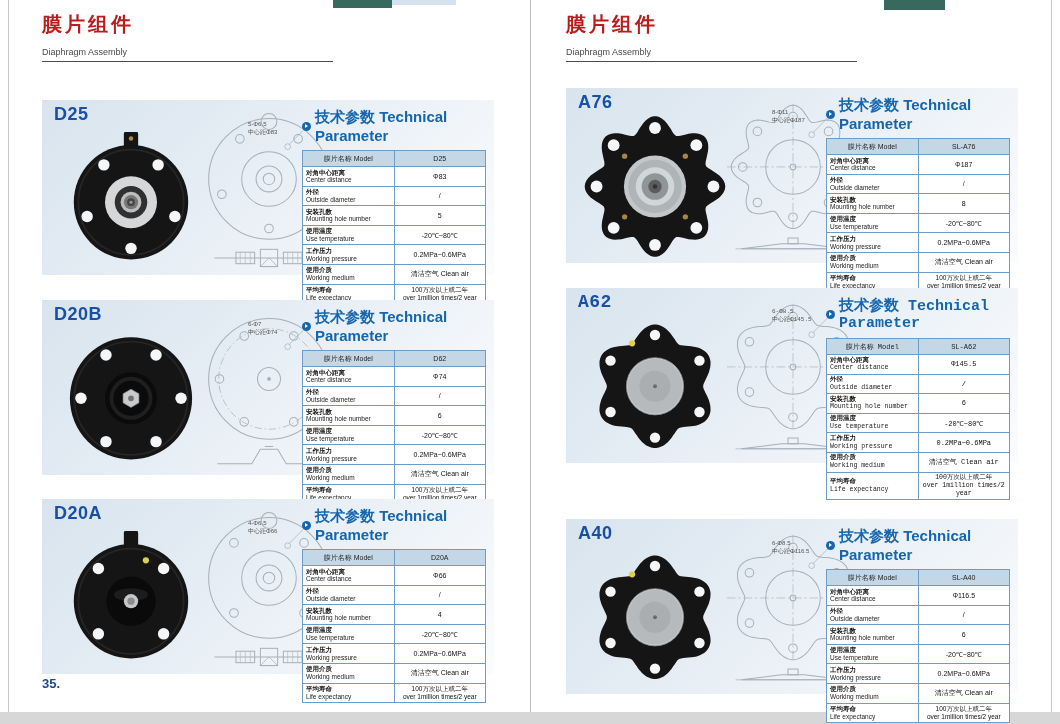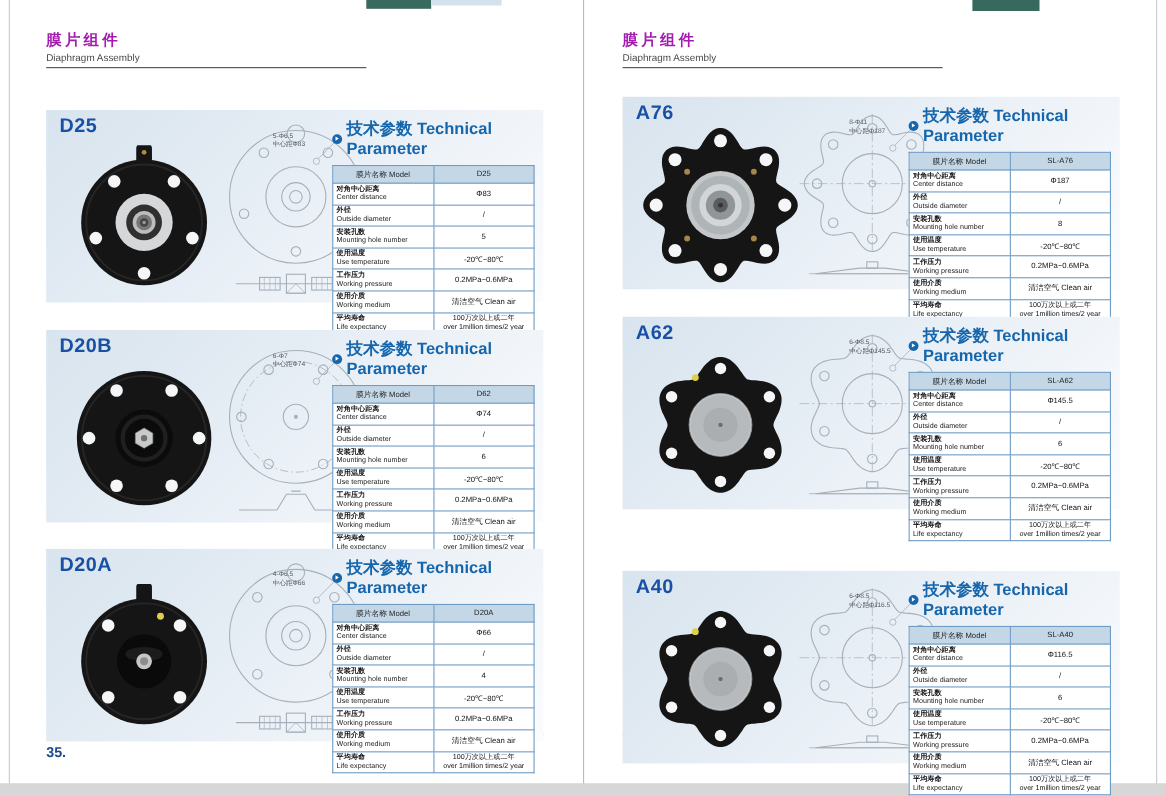--- a/index.html
+++ b/index.html
@@ -4,21 +4,21 @@
 <style>
   html,body{margin:0;padding:0;background:#ffffff;}
   #root{position:relative;width:1060px;height:724px;background:#ffffff;overflow:hidden;
         font-family:"Liberation Sans",sans-serif;}
   .edge-line{position:absolute;top:0;width:1px;height:714px;background:#c9c9c9;}
   #bottom-strip{position:absolute;left:0;top:712px;width:1060px;height:12px;background:#d7d7d7;}
   .teal-bar{position:absolute;top:0;background:#38695e;}
   .blue-bar{position:absolute;top:0;background:#d3e2ec;}
   .page{position:absolute;top:0;width:522px;height:724px;}
   #page-left{left:8px;} #page-right{left:530px;}
-  .hdr-cn{position:absolute;top:28px;font-size:14px;font-weight:bold;letter-spacing:3px;color:#a21caf;}
+  .hdr-cn{position:absolute;top:11px;font-size:20px;font-weight:bold;letter-spacing:3px;color:#b91c1c;}
   .hdr-en{position:absolute;top:47px;font-size:9px;color:#4a4a4a;}
   .hdr-line{position:absolute;top:61px;width:291px;height:1px;background:#4a4a4a;}
   .foot-line{position:absolute;top:667px;width:452px;height:1px;background:#9d9d9d;}
   .page-num{position:absolute;top:676px;width:452px;font-size:13px;font-weight:bold;color:#1c4a8c;}
   #page-left .hdr-cn,#page-left .hdr-en,#page-left .hdr-line,#page-left .foot-line,#page-left .page-num{left:34px;}
   #page-right .hdr-cn,#page-right .hdr-en,#page-right .hdr-line,#page-right .foot-line,#page-right .page-num{left:36px;}
   #page-right .page-num{text-align:right;}
   .panel{position:absolute;width:452px;height:175px;
          background:linear-gradient(135deg,#d8e4ee 0%,#e7eef5 45%,#fbfcfe 100%);}
   #page-left .panel{left:34px;margin-top:12px;} #page-right .panel{left:36px;}
@@ -507,21 +507,21 @@
           <td class="val life">
             <div>100万次以上或二年</div>
             <div>over 1million times/2 year</div>
           </td>
         </tr>
         </tbody>
       </table>
     </div>
   </div>
 
-  <div class="panel" style="top: 288px;">
+  <div class="panel" style="top: 288px; font-family: Liberation Mono, monospace;">
     <div class="p-title">A62</div>
     <svg class="photo" viewBox="0 0 100 100">
           <polygon points="87.0,51.0 87.3,52.6 88.0,54.2 88.8,55.9 89.7,57.7 90.6,59.6 91.4,61.6 92.0,63.7 92.5,65.8 92.7,67.9 92.7,70.0 92.3,72.0 91.6,73.9 90.6,75.6 89.3,77.1 87.8,78.4 86.0,79.5 84.1,80.4 82.0,81.1 79.9,81.5 77.8,81.8 75.7,82.0 73.7,82.2 71.8,82.3 70.0,82.6 68.5,83.0 67.3,84.1 66.2,85.5 65.2,87.1 64.0,88.7 62.8,90.5 61.5,92.2 60.0,93.8 58.4,95.2 56.7,96.5 54.9,97.4 53.0,98.1 51.0,98.5 49.0,98.5 47.0,98.1 45.1,97.4 43.3,96.5 41.6,95.2 40.0,93.8 38.5,92.2 37.2,90.5 36.0,88.7 34.8,87.1 33.8,85.5 32.7,84.1 31.5,83.0 30.0,82.6 28.2,82.3 26.3,82.2 24.3,82.0 22.2,81.8 20.1,81.5 18.0,81.1 15.9,80.4 14.0,79.5 12.2,78.4 10.7,77.1 9.4,75.6 8.4,73.9 7.7,72.0 7.3,70.0 7.3,67.9 7.5,65.8 8.0,63.7 8.6,61.6 9.4,59.6 10.3,57.7 11.2,55.9 12.0,54.2 12.7,52.6 13.0,51.0 12.7,49.4 12.0,47.8 11.2,46.1 10.3,44.3 9.4,42.4 8.6,40.4 8.0,38.3 7.5,36.2 7.3,34.1 7.3,32.0 7.7,30.0 8.4,28.1 9.4,26.4 10.7,24.9 12.2,23.6 14.0,22.5 15.9,21.6 18.0,20.9 20.1,20.5 22.2,20.2 24.3,20.0 26.3,19.8 28.2,19.7 30.0,19.4 31.5,19.0 32.7,17.9 33.8,16.5 34.8,14.9 36.0,13.3 37.2,11.5 38.5,9.8 40.0,8.2 41.6,6.8 43.3,5.5 45.1,4.6 47.0,3.9 49.0,3.5 51.0,3.5 53.0,3.9 54.9,4.6 56.7,5.5 58.4,6.8 60.0,8.2 61.5,9.8 62.8,11.5 64.0,13.3 65.2,14.9 66.2,16.5 67.3,17.9 68.5,19.0 70.0,19.4 71.8,19.7 73.7,19.8 75.7,20.0 77.8,20.2 79.9,20.5 82.0,20.9 84.1,21.6 86.0,22.5 87.8,23.6 89.3,24.9 90.6,26.4 91.6,28.1 92.3,30.0 92.7,32.0 92.7,34.1 92.5,36.2 92.0,38.3 91.4,40.4 90.6,42.4 89.7,44.3 88.8,46.1 88.0,47.8 87.3,49.4 87.0,51.0 " fill="#151515"></polygon>
           <circle cx="50" cy="11.5" r="4" fill="#f4f6f8"></circle>
           <circle cx="84.20800344948533" cy="31.250000000000004" r="4" fill="#f4f6f8"></circle>
           <circle cx="84.20800344948533" cy="70.75" r="4" fill="#f4f6f8"></circle>
           <circle cx="50" cy="90.5" r="4" fill="#f4f6f8"></circle>
           <circle cx="15.791996550514668" cy="70.75" r="4" fill="#f4f6f8"></circle>
           <circle cx="15.791996550514675" cy="31.249999999999996" r="4" fill="#f4f6f8"></circle>
           <circle cx="32.394816395529105" cy="17.889465267790236" r="2.4" fill="#ded04e"></circle>

